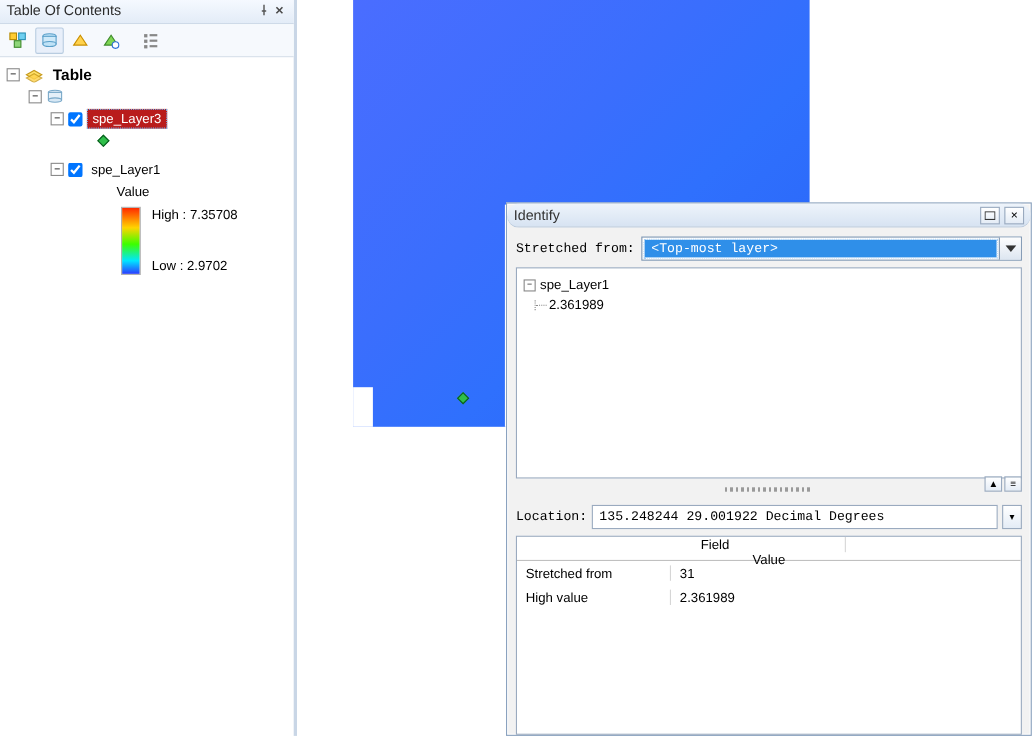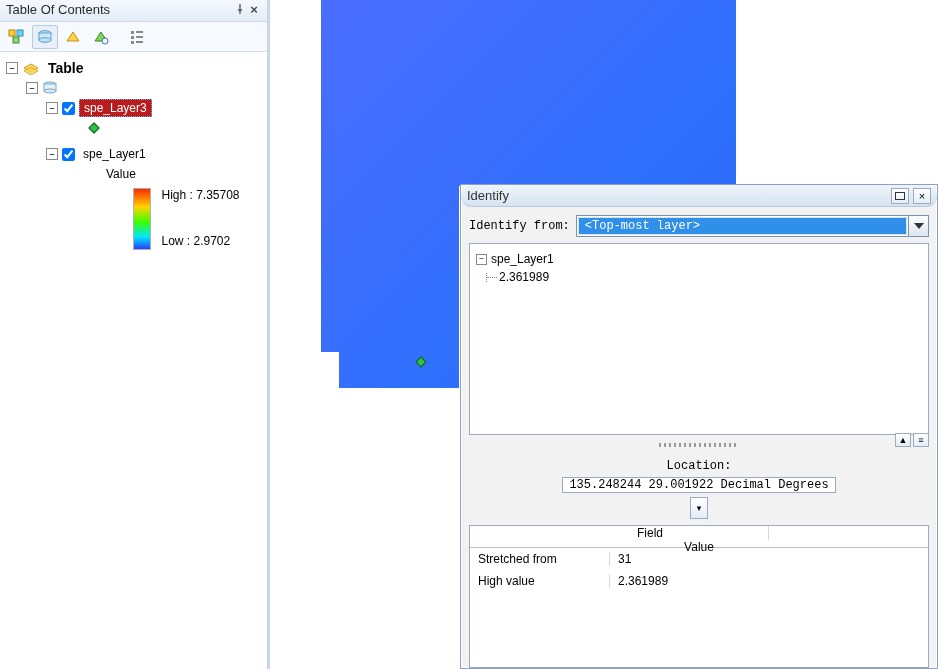--- a/index.html
+++ b/index.html
@@ -125,21 +125,21 @@
   .dotted-h { border-top:1px dotted #888; width:10px; margin-right:2px; }
 
   .splitter { height:10px; margin:4px 0; position:relative; }
   .splitter::before { content:""; position:absolute; left:50%; top:4px; width:80px; height:4px;
     background:repeating-linear-gradient(90deg,#9a9a9a 0 2px,transparent 2px 5px);
     transform:translateX(-50%); }
   .mini-btns { position:absolute; right:0; top:-6px; display:flex; gap:2px;}
   .mini { width:16px; height:14px; border:1px solid #9aaabf; background:linear-gradient(#fff,#e4ecf6);
     display:flex; align-items:center; justify-content:center; cursor:pointer; font-size:9px;}
 
-  .loc-row { display:flex; align-items:center; gap:4px; margin:6px 0;flex-direction:column; }
+  .loc-row { display:flex; align-items:center; gap:4px; margin:6px 0; }
   .loc-lbl { font-family:"Courier New", monospace; white-space:pre; }
   .loc-val {
     flex:1; height:22px; border:1px solid #9aaabf; background:#fff;
     display:flex; align-items:center; padding:0 6px; font-family:"Courier New", monospace;
   }
   .loc-btn { width:18px; height:22px; border:1px solid #9aaabf;
     background:linear-gradient(#fff,#e4ecf6); cursor:pointer;
     display:flex; align-items:center; justify-content:center; font-size:9px;}
 
   .grid {
@@ -237,21 +237,21 @@
     </div>
 
     <div class="row i2" style="margin-top:6px">
       <span class="exp">−</span>
       <input type="checkbox" class="chk" checked="" style="">
       <span class="node-label">spe_Layer1</span>
     </div>
     <div class="row i4">
       <span>Value</span>
     </div>
-    <div style="display:flex;justify-content:center;">
+    <div style="display:flex;">
       <div class="legend-gradient"></div>
       <div style="display:flex; flex-direction:column; justify-content:space-between; padding:4px 0;">
         <span class="legend-txt">High : 7.35708</span>
         <span class="legend-txt">Low : 2.9702</span>
       </div>
     </div>
   </div>
 </div>
 
 <div class="map">
@@ -265,21 +265,21 @@
     <span class="wbtn">
       <svg width="10" height="8">
           <rect x="0.5" y="0.5" width="9" height="7" fill="none" stroke="#333"></rect>
         </svg>
     </span>
     <span class="wbtn">×</span>
   </div>
 
   <div class="ident-body">
     <div class="from-row">
-      <span class="from-lbl">Identify from:</span>
+      <span class="from-lbl">Stretched from:</span>
       <div class="combo">
         <div class="combo-val">&lt;Top-most layer&gt;</div>
         <div class="cbtn">
           <svg width="10" height="6">
               <polygon points="0,0 10,0 5,6" fill="#333"></polygon>
             </svg>
         </div>
       </div>
     </div>
 

